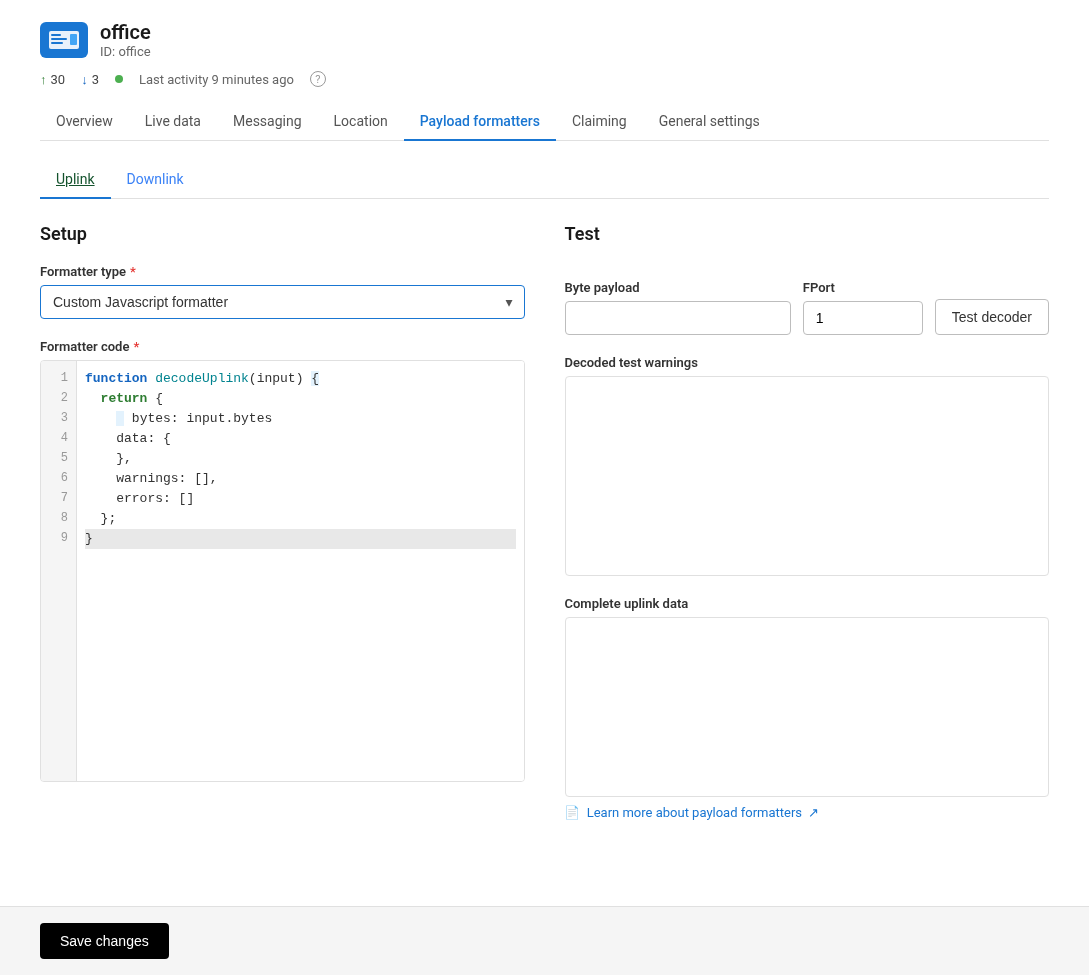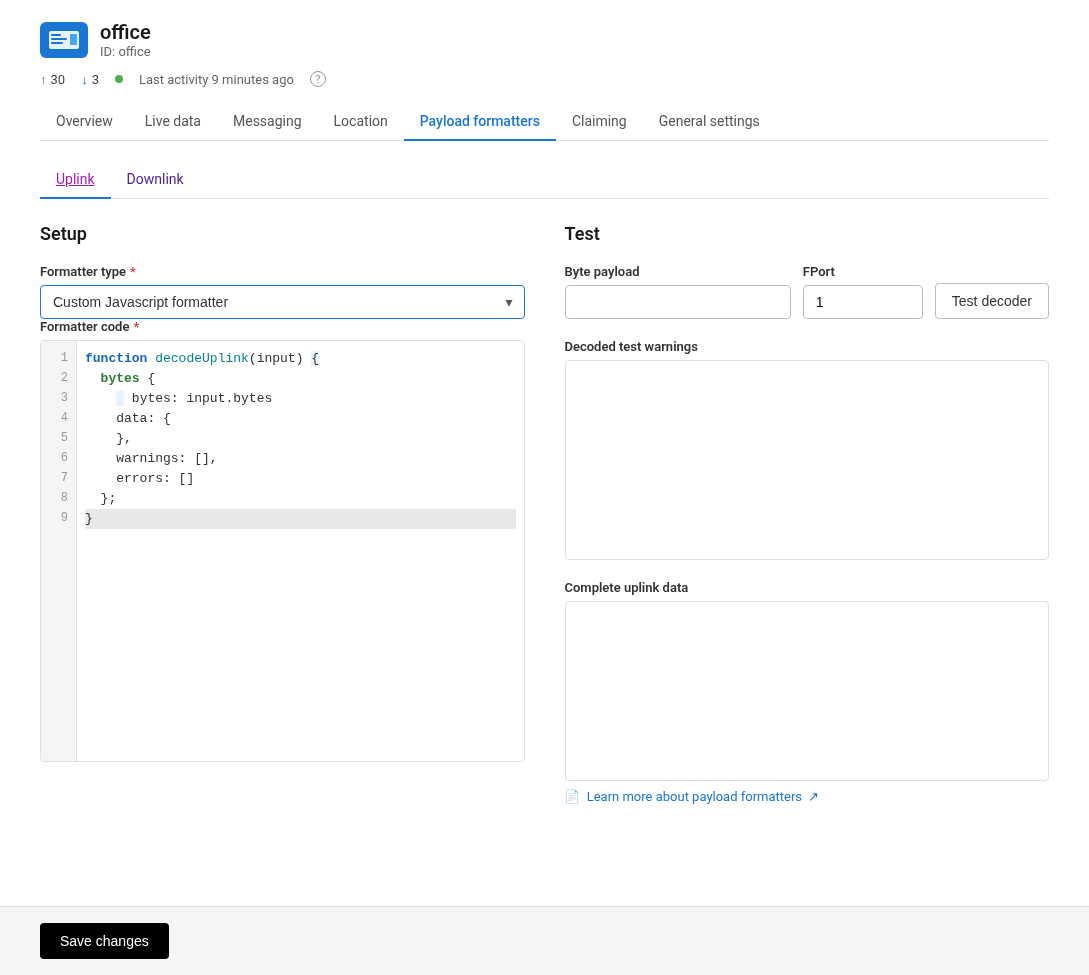--- a/index.html
+++ b/index.html
@@ -20,49 +20,49 @@
     .activity { color: #666; }
     .help-icon { width: 16px; height: 16px; border-radius: 50%; border: 1px solid #999; display: inline-flex; align-items: center; justify-content: center; font-size: 11px; color: #999; cursor: pointer; }
 
     .nav-tabs { display: flex; gap: 0; border-bottom: 1px solid #e0e0e0; }
     .nav-tab { padding: 10px 16px; font-size: 14px; color: #555; cursor: pointer; border-bottom: 2px solid transparent; margin-bottom: -1px; text-decoration: none; }
     .nav-tab.active { color: #1976d2; border-bottom: 2px solid #1976d2; font-weight: 500; }
 
     .content { padding: 20px 40px; }
 
     .sub-tabs { display: flex; gap: 0; border-bottom: 1px solid #e0e0e0; margin-bottom: 24px; }
-    .sub-tab { padding: 10px 16px; font-size: 14px; color: #4c1d95; cursor: pointer; border-bottom: 2px solid transparent; margin-bottom: -1px; }
-    .sub-tab.active { color: #a21caf; border-bottom: 2px solid #1976d2; text-decoration: underline; }
+    .sub-tab { padding: 10px 16px; font-size: 14px; color: #3b82f6; cursor: pointer; border-bottom: 2px solid transparent; margin-bottom: -1px; }
+    .sub-tab.active { color: #14532d; border-bottom: 2px solid #1976d2; text-decoration: underline; }
 
     .two-col { display: flex; gap: 40px; }
     .left-col { flex: 1; max-width: 560px; }
     .right-col { flex: 1; }
 
     .section-title { font-size: 18px; font-weight: 600; margin-bottom: 20px; color: #1a1a1a; }
 
     .field-label { font-size: 13px; font-weight: 600; color: #333; margin-bottom: 6px; display: flex; align-items: center; gap: 4px; }
     .required { color: #e53935; }
 
-    .select-wrapper { position: relative; }
+    .select-wrapper { position: relative; margin-bottom: 20px; }
     .select-wrapper select { width: 100%; padding: 8px 36px 8px 12px; border: 1px solid #1976d2; border-radius: 4px; font-size: 14px; color: #333; background: #fff; appearance: none; cursor: pointer; outline: none; }
     .select-arrow { position: absolute; right: 12px; top: 50%; transform: translateY(-50%); pointer-events: none; color: #555; }
 
     .code-editor { border: 1px solid #e0e0e0; border-radius: 4px; overflow: hidden; font-family: 'Courier New', monospace; font-size: 13px; }
     .code-editor-inner { display: flex; min-height: 420px; }
     .line-numbers { background: #f5f5f5; padding: 8px 8px 8px 8px; color: #999; font-size: 12px; line-height: 1.6; text-align: right; min-width: 36px; border-right: 1px solid #e0e0e0; user-select: none; }
     .line-numbers div { height: 20px; }
     .code-content { flex: 1; padding: 8px; background: #fff; overflow-x: auto; }
     .code-line { height: 20px; line-height: 20px; white-space: pre; }
     .kw-blue { color: #1565c0; font-weight: bold; }
     .kw-green { color: #2e7d32; font-weight: bold; }
     .kw-teal { color: #00838f; }
     .kw-black { color: #333; }
     .test-row { display: flex; gap: 12px; margin-bottom: 20px; }
     .test-field { flex: 1; }
-    .test-field label { font-size: 13px; font-weight: 600; color: #333; display: block; margin-bottom: 6px; }
+    .test-field label { font-size: 13px; font-weight: 600; color: #333; display: block; margin-bottom: 6px; margin-top: 16px; }
     .test-field input { width: 100%; padding: 8px 12px; border: 1px solid #bdbdbd; border-radius: 4px; font-size: 14px; outline: none; }
     .fport-field { flex: 0 0 120px; }
     .test-btn { align-self: flex-end; padding: 8px 16px; background: #fff; border: 1px solid #bdbdbd; border-radius: 4px; font-size: 14px; cursor: pointer; color: #333; white-space: nowrap; height: 36px; }
 
     .result-label { font-size: 13px; font-weight: 600; color: #333; margin-bottom: 6px; }
     .result-box { border: 1px solid #e0e0e0; border-radius: 4px; min-height: 200px; background: #fff; margin-bottom: 20px; }
 
     .learn-more { font-size: 13px; color: #1976d2; text-decoration: none; display: flex; align-items: center; gap: 6px; margin-top: 8px; }
 
     .footer-bar { position: fixed; bottom: 0; left: 0; right: 0; background: #f5f5f5; border-top: 1px solid #e0e0e0; padding: 16px 40px; }
@@ -151,21 +151,21 @@
             <div>3</div>
             <div>4</div>
             <div>5</div>
             <div>6</div>
             <div>7</div>
             <div>8</div>
             <div>9</div>
           </div>
           <div class="code-content">
             <div class="code-line"><span class="kw-blue">function </span><span class="kw-teal">decodeUplink</span><span class="kw-black">(input) </span><span style="background:#e3f2fd">{</span></div>
-            <div class="code-line"><span>  </span><span class="kw-green">bytes </span><span class="kw-black">{</span></div>
+            <div class="code-line"><span>  </span><span class="kw-green">return </span><span class="kw-black">{</span></div>
             <div class="code-line"><span class="kw-black">    <span style="background:#e3f2fd"> </span> bytes: input.bytes</span></div>
             <div class="code-line"><span class="kw-black">    data: {</span></div>
             <div class="code-line"><span class="kw-black">    },</span></div>
             <div class="code-line"><span class="kw-black">    warnings: [],</span></div>
             <div class="code-line"><span class="kw-black">    errors: []</span></div>
             <div class="code-line"><span class="kw-black">  };</span></div>
             <div class="code-line" style="background:#e8e8e8"><span class="kw-black">}</span></div>
           </div>
         </div>
       </div>

